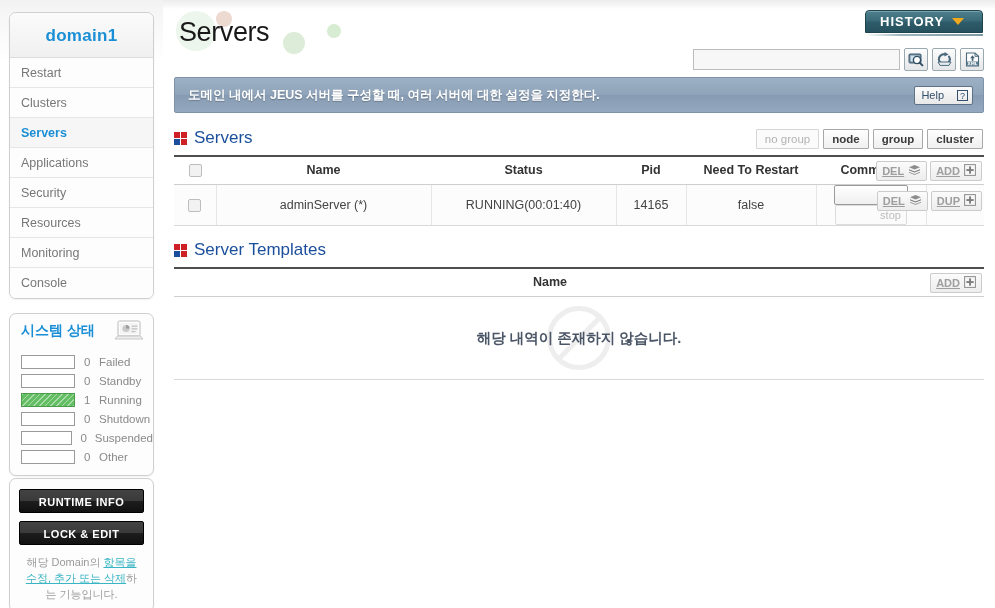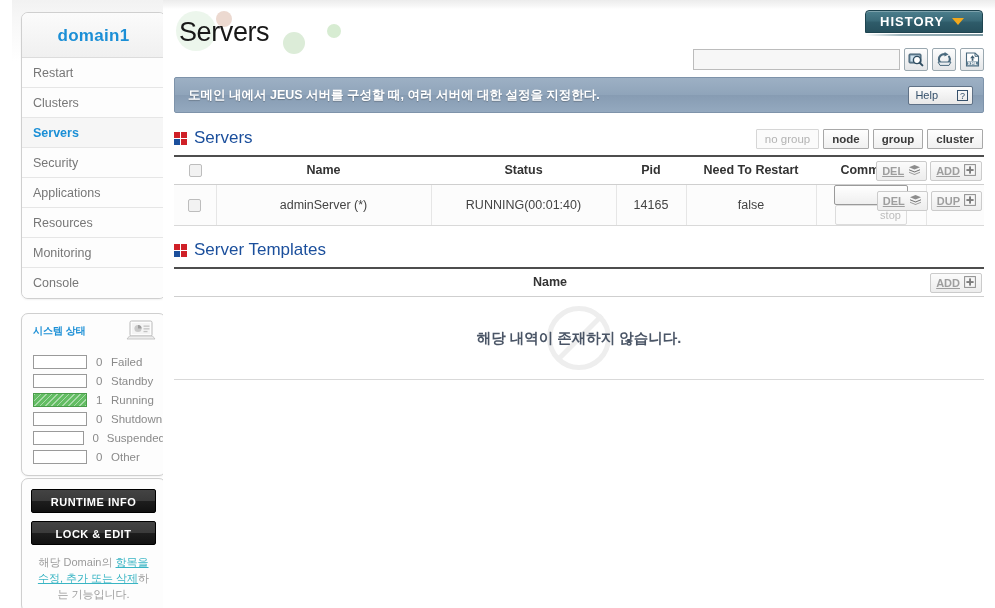--- a/index.html
+++ b/index.html
@@ -14,21 +14,21 @@
 
   #app {
     position: relative;
     width: 995px; height: 608px;
     background: #ffffff;
   }
 
   
   #sidebar {
     position: absolute;
-    left: 12px; top: 0;
+    left: 0; top: 0;
     width: 192px; height: 608px;
     background: linear-gradient(to bottom, #f2f2f2 0%, #f7f7f7 3%, #ffffff 10%, #ffffff 100%);
     border-right: 1px solid #d8d8d8;
   }
   .side-card {
     position: absolute;
     left: 9px;
     width: 145px;
     background: #fdfdfd;
     border: 1px solid #cfcfcf;
@@ -70,21 +70,21 @@
   
   #status-card { top: 313px; }
   #status-head {
     position: relative;
     height: 34px;
     padding-left: 11px;
     display: flex;
     align-items: center;
   }
   #status-title {
-    font-size: 10px;
+    font-size: 14px;
     font-weight: bold;
     color: #1b8fd6;
   }
   #monitor-icon {
     position: absolute;
     right: 9px; top: 6px;
     width: 30px; height: 21px;
   }
   #status-list {
     padding: 4px 0 9px 0;
@@ -264,21 +264,21 @@
     font-size: 12.5px;
     font-weight: bold;
     color: #ffffff;
     text-shadow: 0 1px 1px rgba(0,0,0,0.25);
   }
   #help-btn {
     height: 19px;
     padding: 0 4px 0 6px;
     display: flex;
     align-items: center;
-    gap: 19px;
+    gap: 13px;
     background: linear-gradient(to bottom, #fcfcfc, #e8e8e8);
     border: 1px solid #5f7186;
     border-radius: 2px;
     cursor: pointer;
   }
   #help-label { font-size: 11px; color: #35506b; }
   #help-q {
     width: 11px; height: 11px;
     border: 1px solid #35506b;
     font-size: 9px;
@@ -451,22 +451,22 @@
 <div id="app">
 
   <div id="sidebar">
 
     <div class="side-card" id="nav-card">
       <div id="domain-title">domain1</div>
       <div id="nav-list">
           <div class="nav-item"><span>Restart</span></div>
           <div class="nav-item"><span>Clusters</span></div>
           <div class="nav-item active"><span>Servers</span></div>
+          <div class="nav-item"><span>Applications</span></div>
           <div class="nav-item"><span>Security</span></div>
-          <div class="nav-item"><span>Applications</span></div>
           <div class="nav-item"><span>Resources</span></div>
           <div class="nav-item"><span>Monitoring</span></div>
           <div class="nav-item"><span>Console</span></div>
         </div>
     </div>
 
     <div class="side-card" id="status-card">
       <div id="status-head">
         <span id="status-title">시스템 상태</span>
         <span id="monitor-icon">

